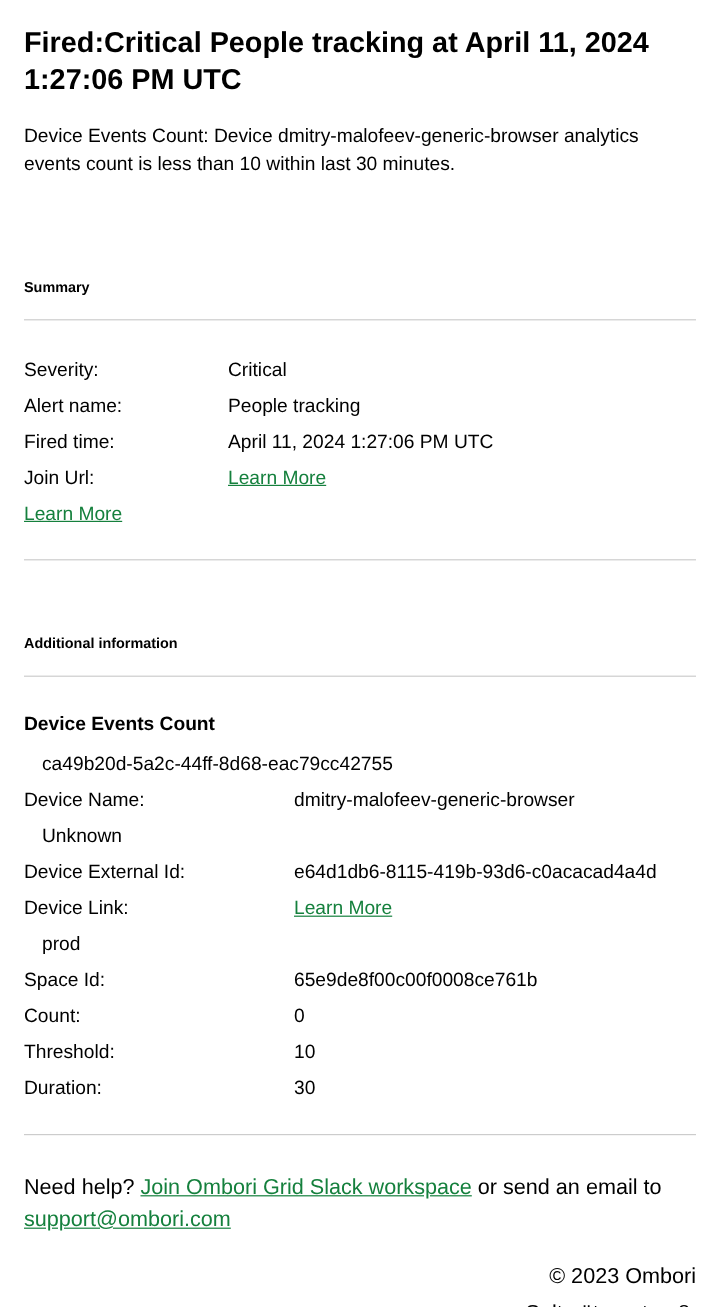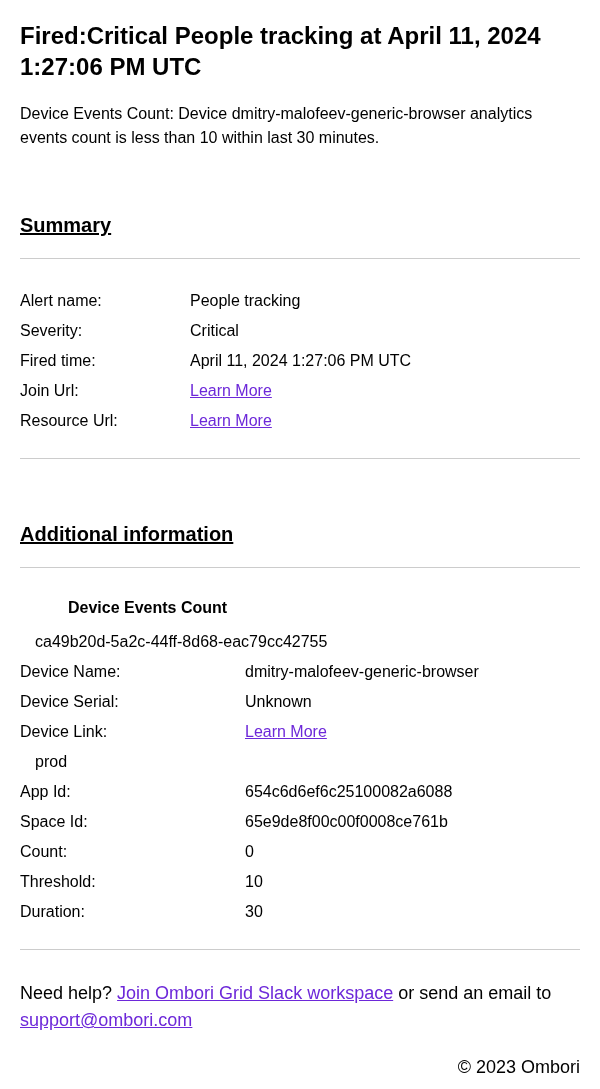--- a/index.html
+++ b/index.html
@@ -15,34 +15,32 @@
       width: 600px;
       line-height: 1.5;
     }
     h1 {
       font-size: 24px;
       font-weight: 700;
       margin-bottom: 20px;
       line-height: 1.3;
     }
     .description {
-      margin-bottom: 60px;
+      margin-bottom: 80px;
       font-size: 16px;
     }
     h2 {
-      font-size: 20px;
+      font-size: 12px;
       font-weight: 700;
       margin-bottom: 18px;
-      text-decoration: underline;
     }
     h3 {
       font-size: 16px;
       font-weight: 700;
       margin-bottom: 10px;
-      margin-left: 48px;
     }
     hr {
       border: none;
       border-top: 1px solid #ccc;
       margin: 0;
     }
     .summary-section {
       margin-bottom: 60px;
     }
     .summary-table {
@@ -74,21 +72,21 @@
     .details-table .label {
       width: 210px;
       flex-shrink: 0;
     }
     .details-table .value {
       flex: 1;
       word-break: break-all;
       margin-left: 15px;
     }
     a {
-      color: #6d28d9;
+      color: #15803d;
       text-decoration: underline;
       text-align: right;
     }
     .footer {
       font-size: 18px;
       margin-top: 30px;
     }
     .footer p {
       margin-bottom: 4px;
     }
@@ -105,69 +103,67 @@
 
 <h1>Fired:Critical People tracking at April 11, 2024 1:27:06 PM UTC</h1>
 
 <p class="description">Device Events Count: Device dmitry-malofeev-generic-browser analytics events count is less than 10 within last 30 minutes.</p>
 
 <div class="summary-section">
   <h2>Summary</h2>
   <hr>
   <div class="summary-table">
     <div class="row">
+      <div class="label">Severity:</div>
+      <div class="value">Critical</div>
+    </div>
+    <div class="row">
       <div class="label">Alert name:</div>
       <div class="value">People tracking</div>
-    </div>
-    <div class="row">
-      <div class="label">Severity:</div>
-      <div class="value">Critical</div>
     </div>
     <div class="row">
       <div class="label">Fired time:</div>
       <div class="value">April 11, 2024 1:27:06 PM UTC</div>
     </div>
     <div class="row">
       <div class="label">Join Url:</div>
       <div class="value"><a href="#">Learn More</a></div>
     </div>
     <div class="row">
-      <div class="label">Resource Url:</div>
       <div class="value"><a href="#">Learn More</a></div>
     </div>
   </div>
   <hr>
 </div>
 
 <div class="additional-section">
   <h2>Additional information</h2>
   <hr>
   <div class="details-table">
     <h3>Device Events Count</h3>
     <div class="row">
       <div class="value">ca49b20d-5a2c-44ff-8d68-eac79cc42755</div>
     </div>
     <div class="row">
       <div class="label">Device Name:</div>
       <div class="value">dmitry-malofeev-generic-browser</div>
     </div>
     <div class="row">
-      <div class="label">Device Serial:</div>
       <div class="value">Unknown</div>
+    </div>
+    <div class="row">
+      <div class="label">Device External Id:</div>
+      <div class="value">e64d1db6-8115-419b-93d6-c0acacad4a4d</div>
     </div>
     <div class="row">
       <div class="label">Device Link:</div>
       <div class="value"><a href="#">Learn More</a></div>
     </div>
     <div class="row">
       <div class="value">prod</div>
-    </div>
-    <div class="row">
-      <div class="label">App Id:</div>
-      <div class="value">654c6d6ef6c25100082a6088</div>
     </div>
     <div class="row">
       <div class="label">Space Id:</div>
       <div class="value">65e9de8f00c00f0008ce761b</div>
     </div>
     <div class="row">
       <div class="label">Count:</div>
       <div class="value">0</div>
     </div>
     <div class="row">

